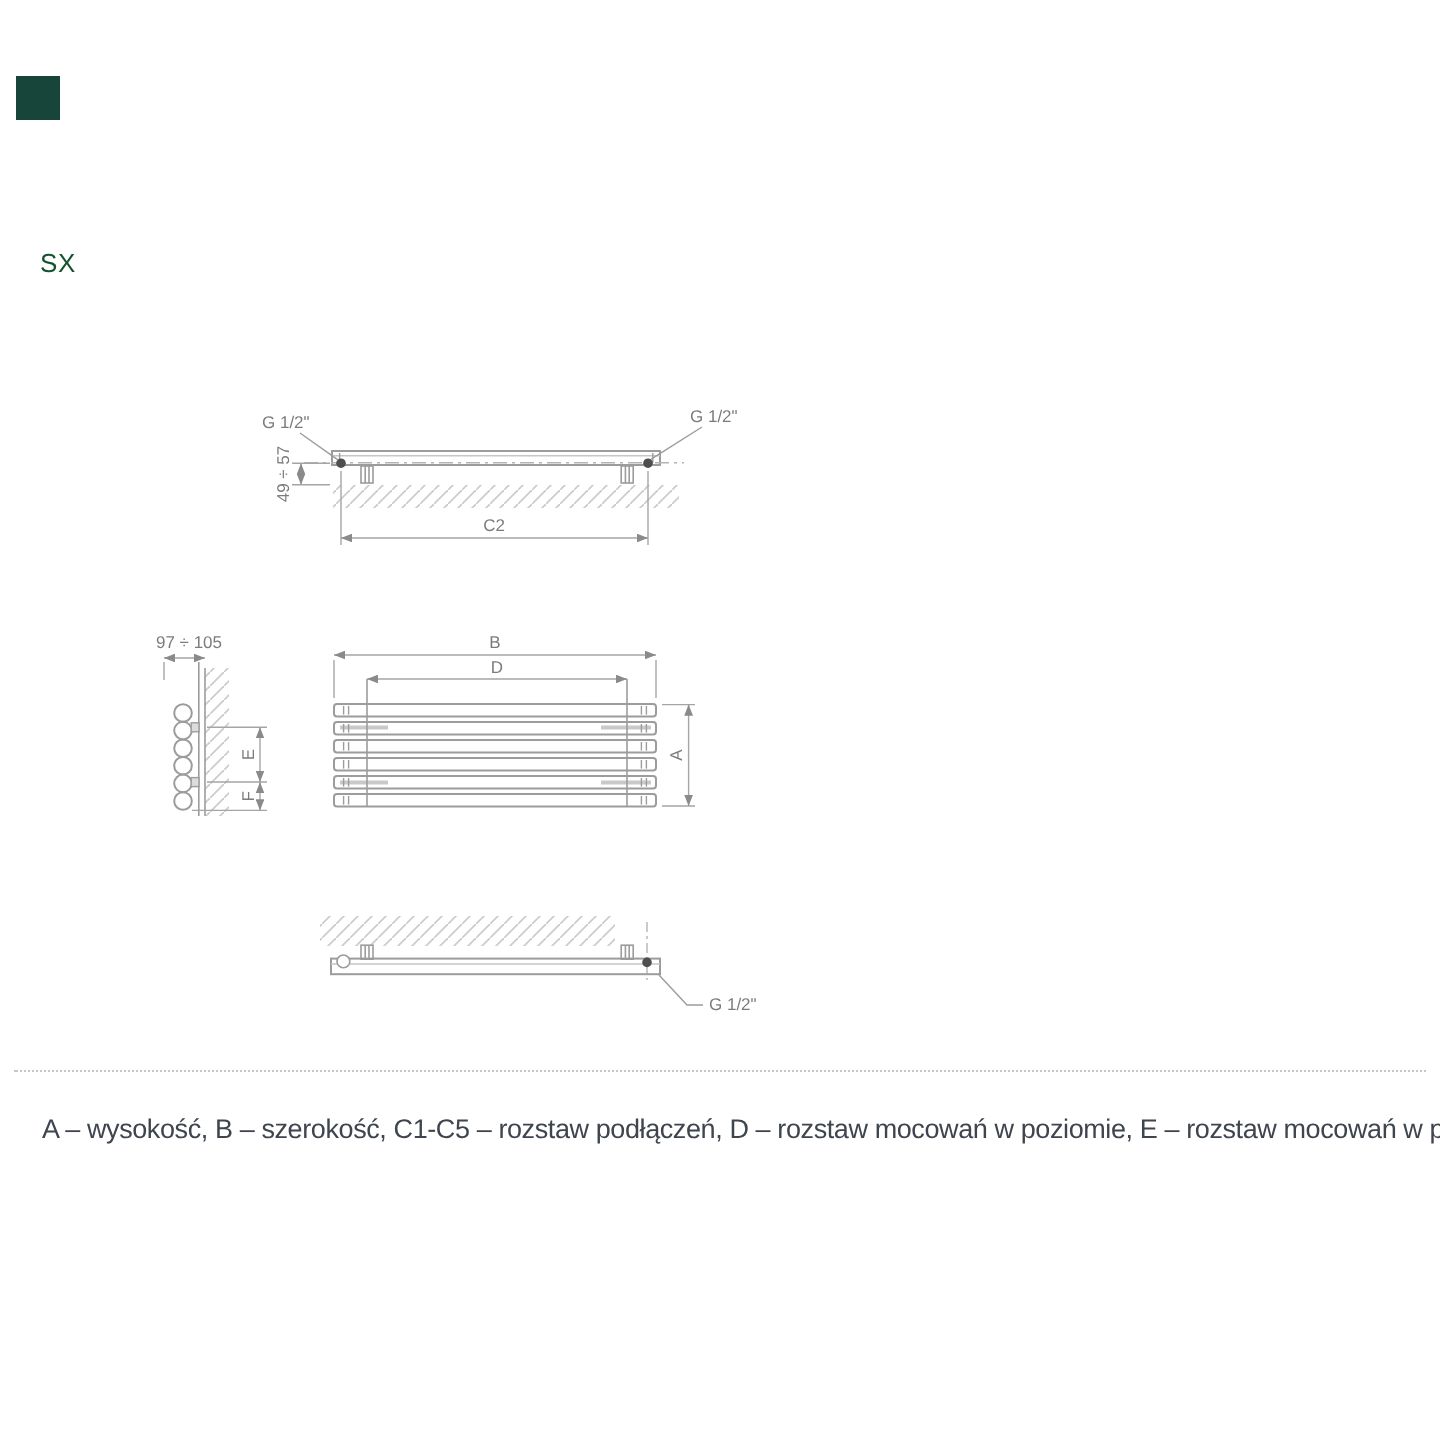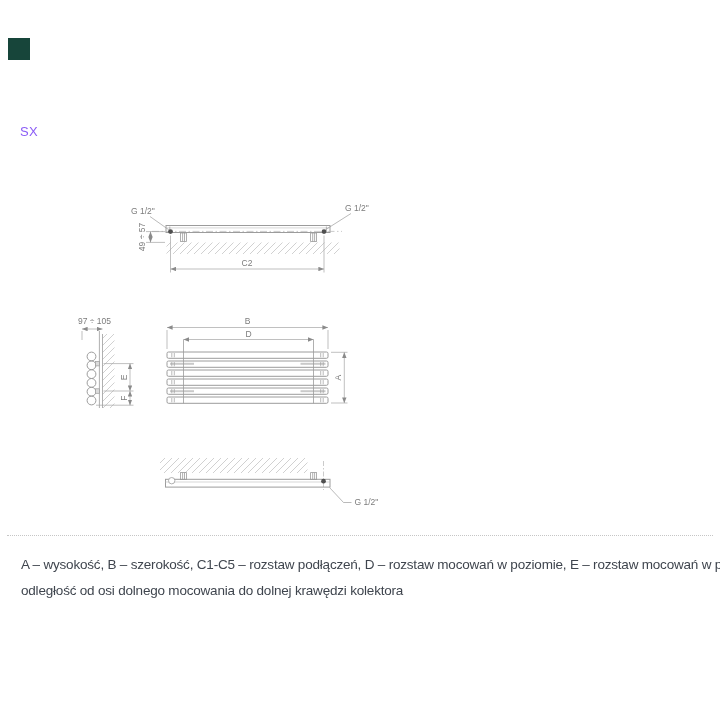--- a/index.html
+++ b/index.html
@@ -1,21 +1,21 @@
 <!DOCTYPE html>
 <html><head>
 <meta charset="utf-8">
 <style>
   html,body{margin:0;padding:0;}
   body{
     width:720px;height:720px;position:relative;background:#ffffff;
     font-family:"Liberation Sans", sans-serif;overflow:hidden;
   }
   .swatch{position:absolute;left:8px;top:38px;width:22px;height:22px;}
-  .series{position:absolute;left:20px;top:124px;font-size:13px;color:#8b5cf6;letter-spacing:.3px;}
+  .series{position:absolute;left:20px;top:124px;font-size:13px;color:#14532d;letter-spacing:.3px;}
   .drawing{position:absolute;left:0;top:0;}
   .divider{position:absolute;left:7px;top:535px;width:706px;border-top:1px dotted #c6c6c6;height:0;}
   .legend{
     position:absolute;left:21px;top:552px;width:699px;
     font-size:13.5px;letter-spacing:-0.2px;line-height:26px;color:#3f454e;
   }
   .legend span{display:block;white-space:nowrap;}
   svg text{font-family:"Liberation Sans", sans-serif;font-size:8.5px;fill:#7c7c7c;}
 </style>
 </head>
@@ -214,14 +214,13 @@
     <polyline points="329.5,487.5 343.5,502.5 351.5,502.5" stroke-width="0.7"></polyline>
 
     <text x="354.5" y="505" stroke="none">G 1/2"</text>
   </g>
 </svg>
 
 <div class="divider"></div>
 
 <div class="legend">
   <span>A – wysokość, B – szerokość, C1-C5 – rozstaw podłączeń, D – rozstaw mocowań w poziomie, E – rozstaw mocowań w pionie, F –</span>
-  <span>odległość od osi dolnego mocowania do dolnej krawędzi kolektora</span>
 </div>
 
 </body></html>

